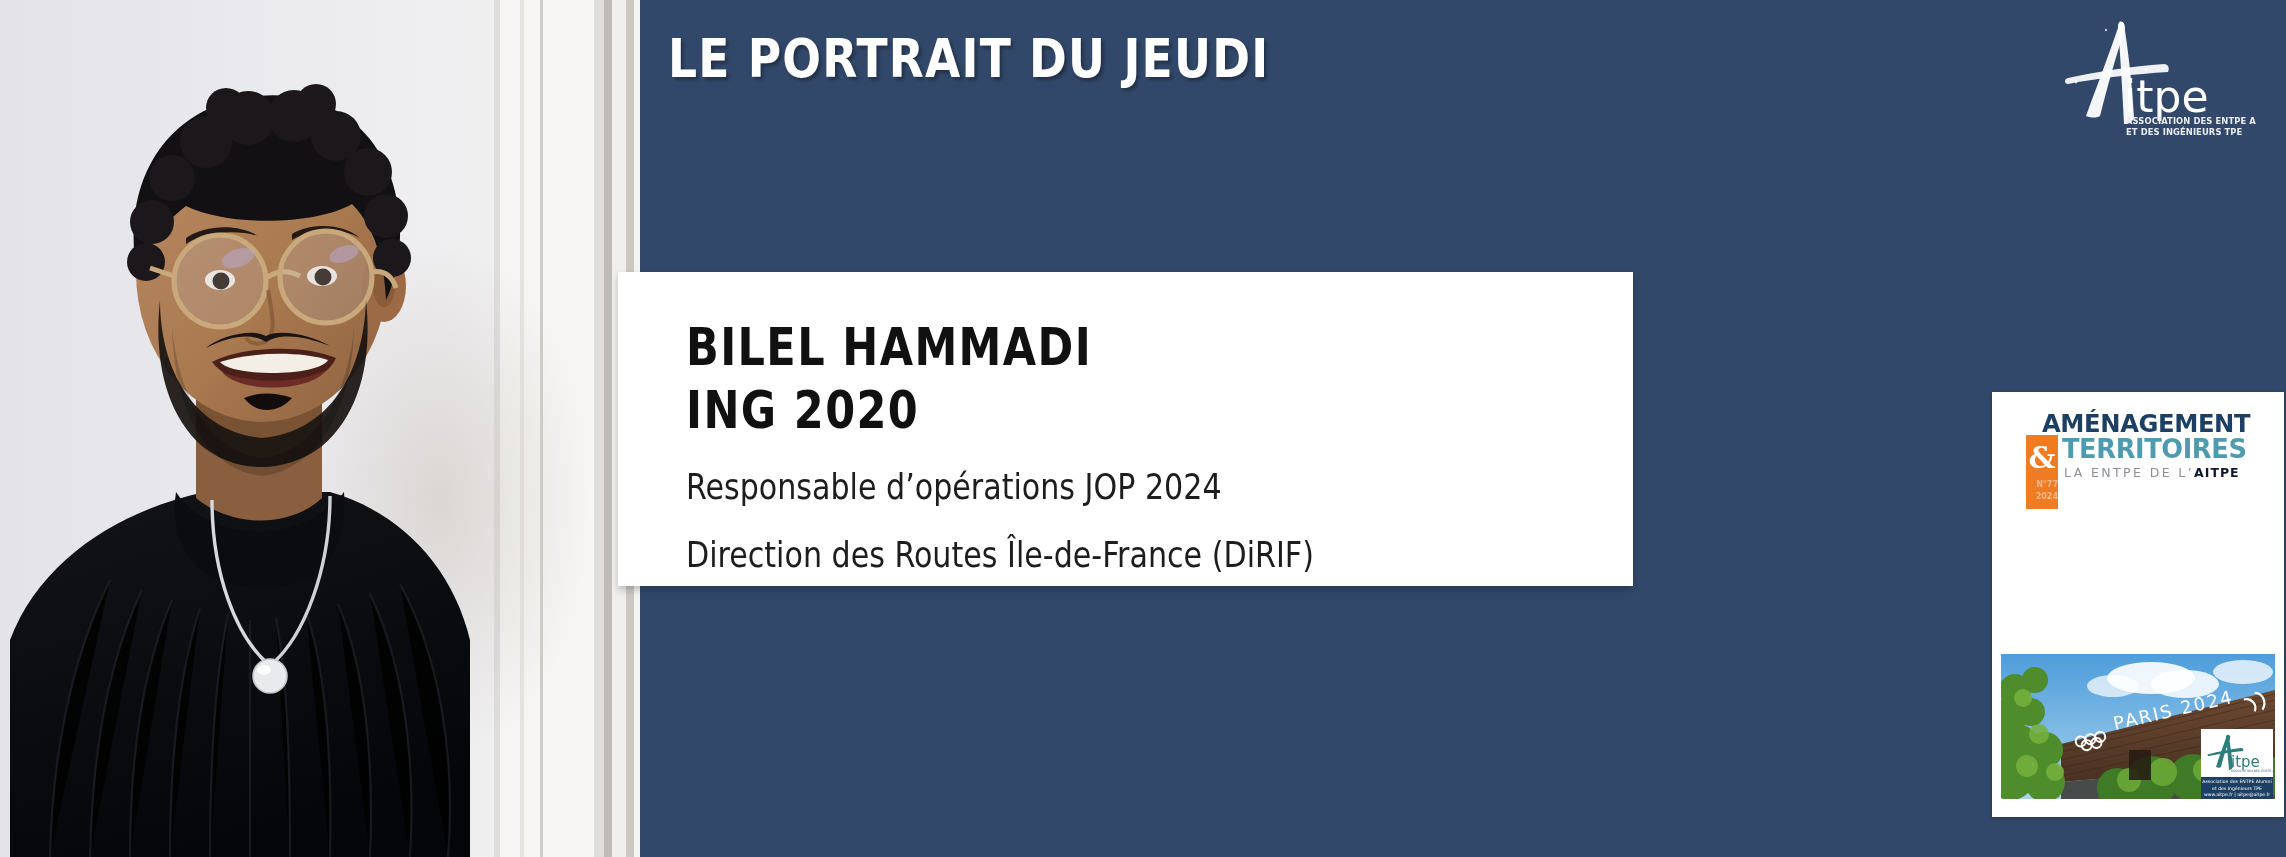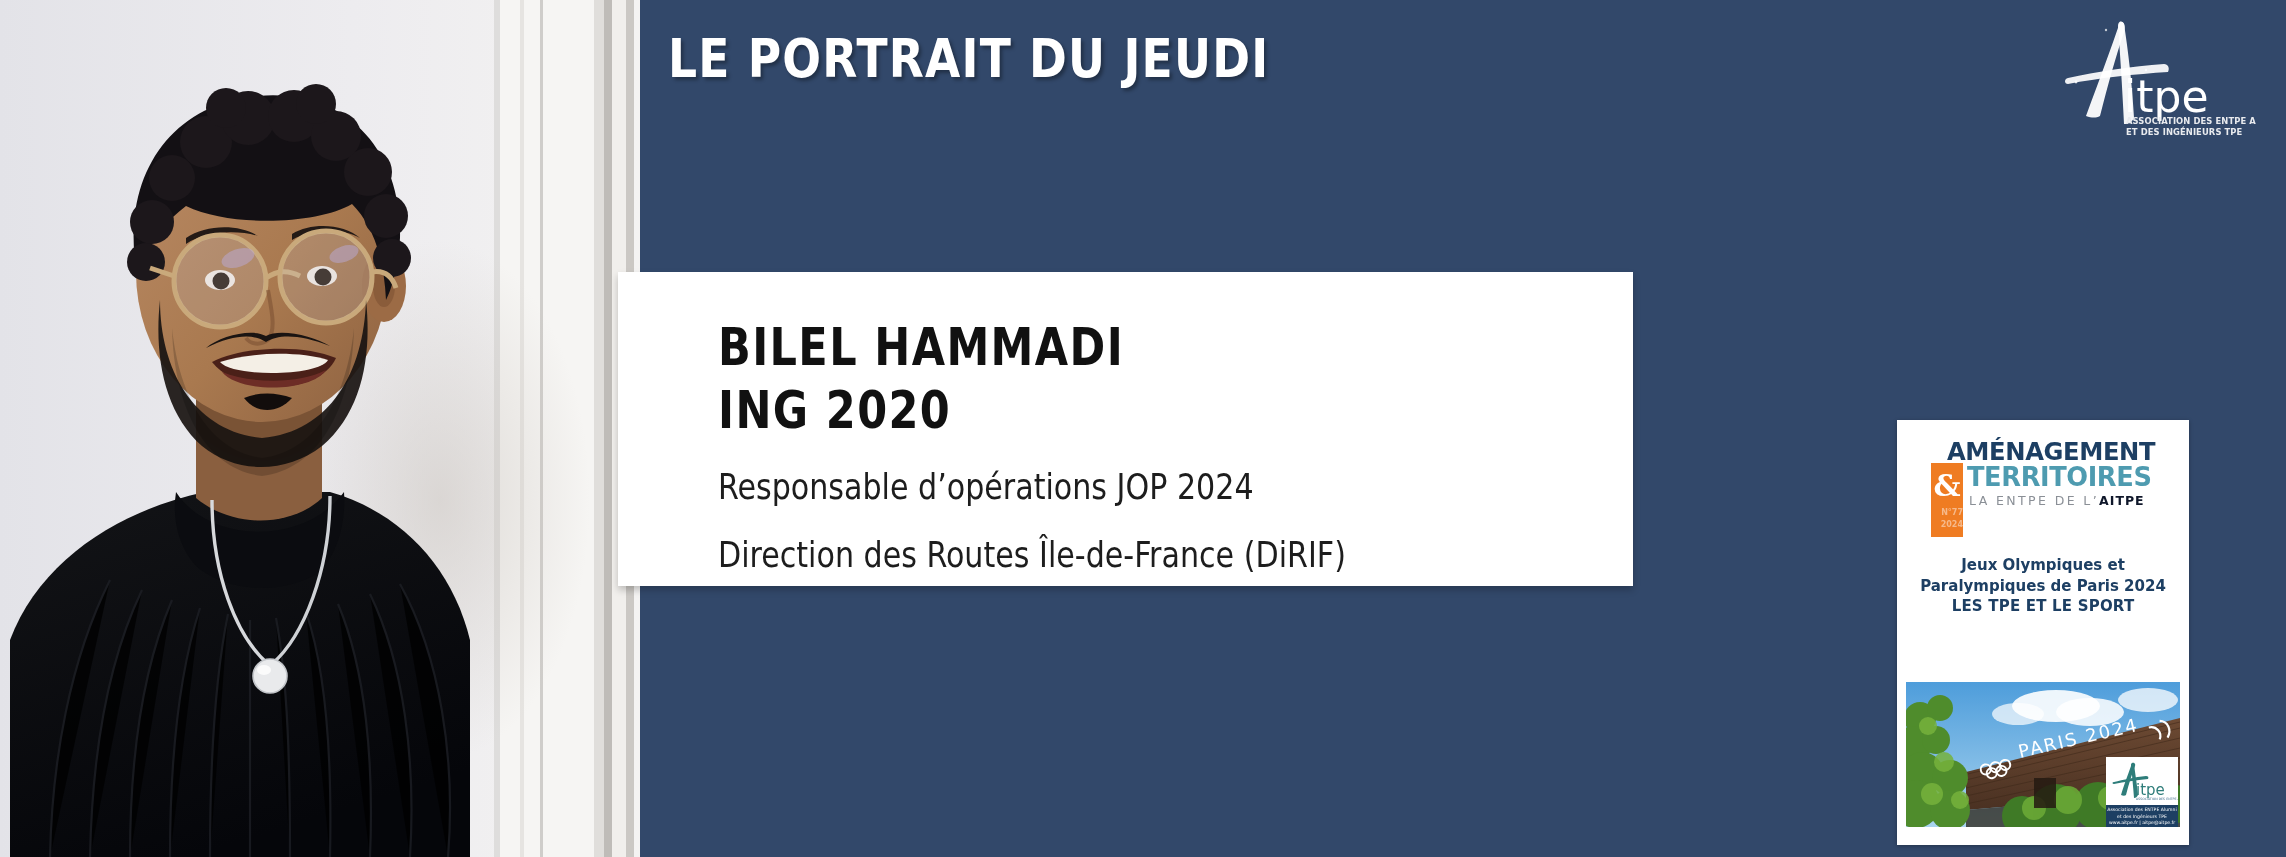--- a/index.html
+++ b/index.html
@@ -51,21 +51,21 @@
   .aitpe-logo svg { display:block; width:100%; height:100%; }
 
   
   .name-card {
     position:absolute;
     left:618px; top:272px;
     width:1015px; height:314px;
     background:#ffffff;
     box-shadow:0 4px 7px rgba(0,0,0,0.22);
   }
-  .card-inner { padding:44px 0 0 100px; }
+  .card-inner { padding:44px 0 0 68px; }
   .person-name {
     font-family:"DejaVu Sans Condensed","DejaVu Sans", sans-serif;
     font-size:52px;
     font-weight:700;
     letter-spacing:1.5px;
     color:#111111;
     line-height:1.21;
     transform:scaleX(0.92);
     transform-origin:left center;
     white-space:nowrap;
@@ -78,26 +78,25 @@
     color:#1d1d1d;
     line-height:1.29;
     transform:scaleX(0.93);
     transform-origin:left center;
     white-space:nowrap;
   }
 
   
   .magazine {
     position:absolute;
-    left:1897px; top:392px;
+    left:1992px; top:392px;
     width:292px; height:425px;
     background:#ffffff;
     overflow:hidden;
     box-shadow:0 1px 4px rgba(0,0,0,0.3);
-    margin-top:28px;
   }
   .mag-top { padding:11px 0 0 0; }
 
   .mag-masthead {
     position:relative;
     height:108px;
     margin:0 14px;
   }
   .mag-amenagement {
     position:absolute;
@@ -387,25 +386,20 @@
           </div>
         </div>
 
         <div class="mag-territoires">TERRITOIRES</div>
 
         <div class="mag-revue">
           <span>LA ENTPE DE L’</span><b>AITPE</b>
         </div>
       </div>
 
-      <div class="mag-headline">
-        <div class="hl1">Jeux Olympiques et</div>
-        <div class="hl2">Paralympiques de Paris 2024</div>
-        <div class="hl3">LES TPE ET LE SPORT</div>
-      </div>
     </div>
 
     <div class="mag-photo">
       <svg viewBox="0 0 274 145" preserveAspectRatio="none">
         <defs>
           <linearGradient id="skyg" x1="0" y1="0" x2="0" y2="1">
             <stop offset="0%" stop-color="#4e9ddb"></stop>
             <stop offset="100%" stop-color="#a9d4ef"></stop>
           </linearGradient>
           <linearGradient id="woodg" x1="0" y1="0" x2="0" y2="1">

